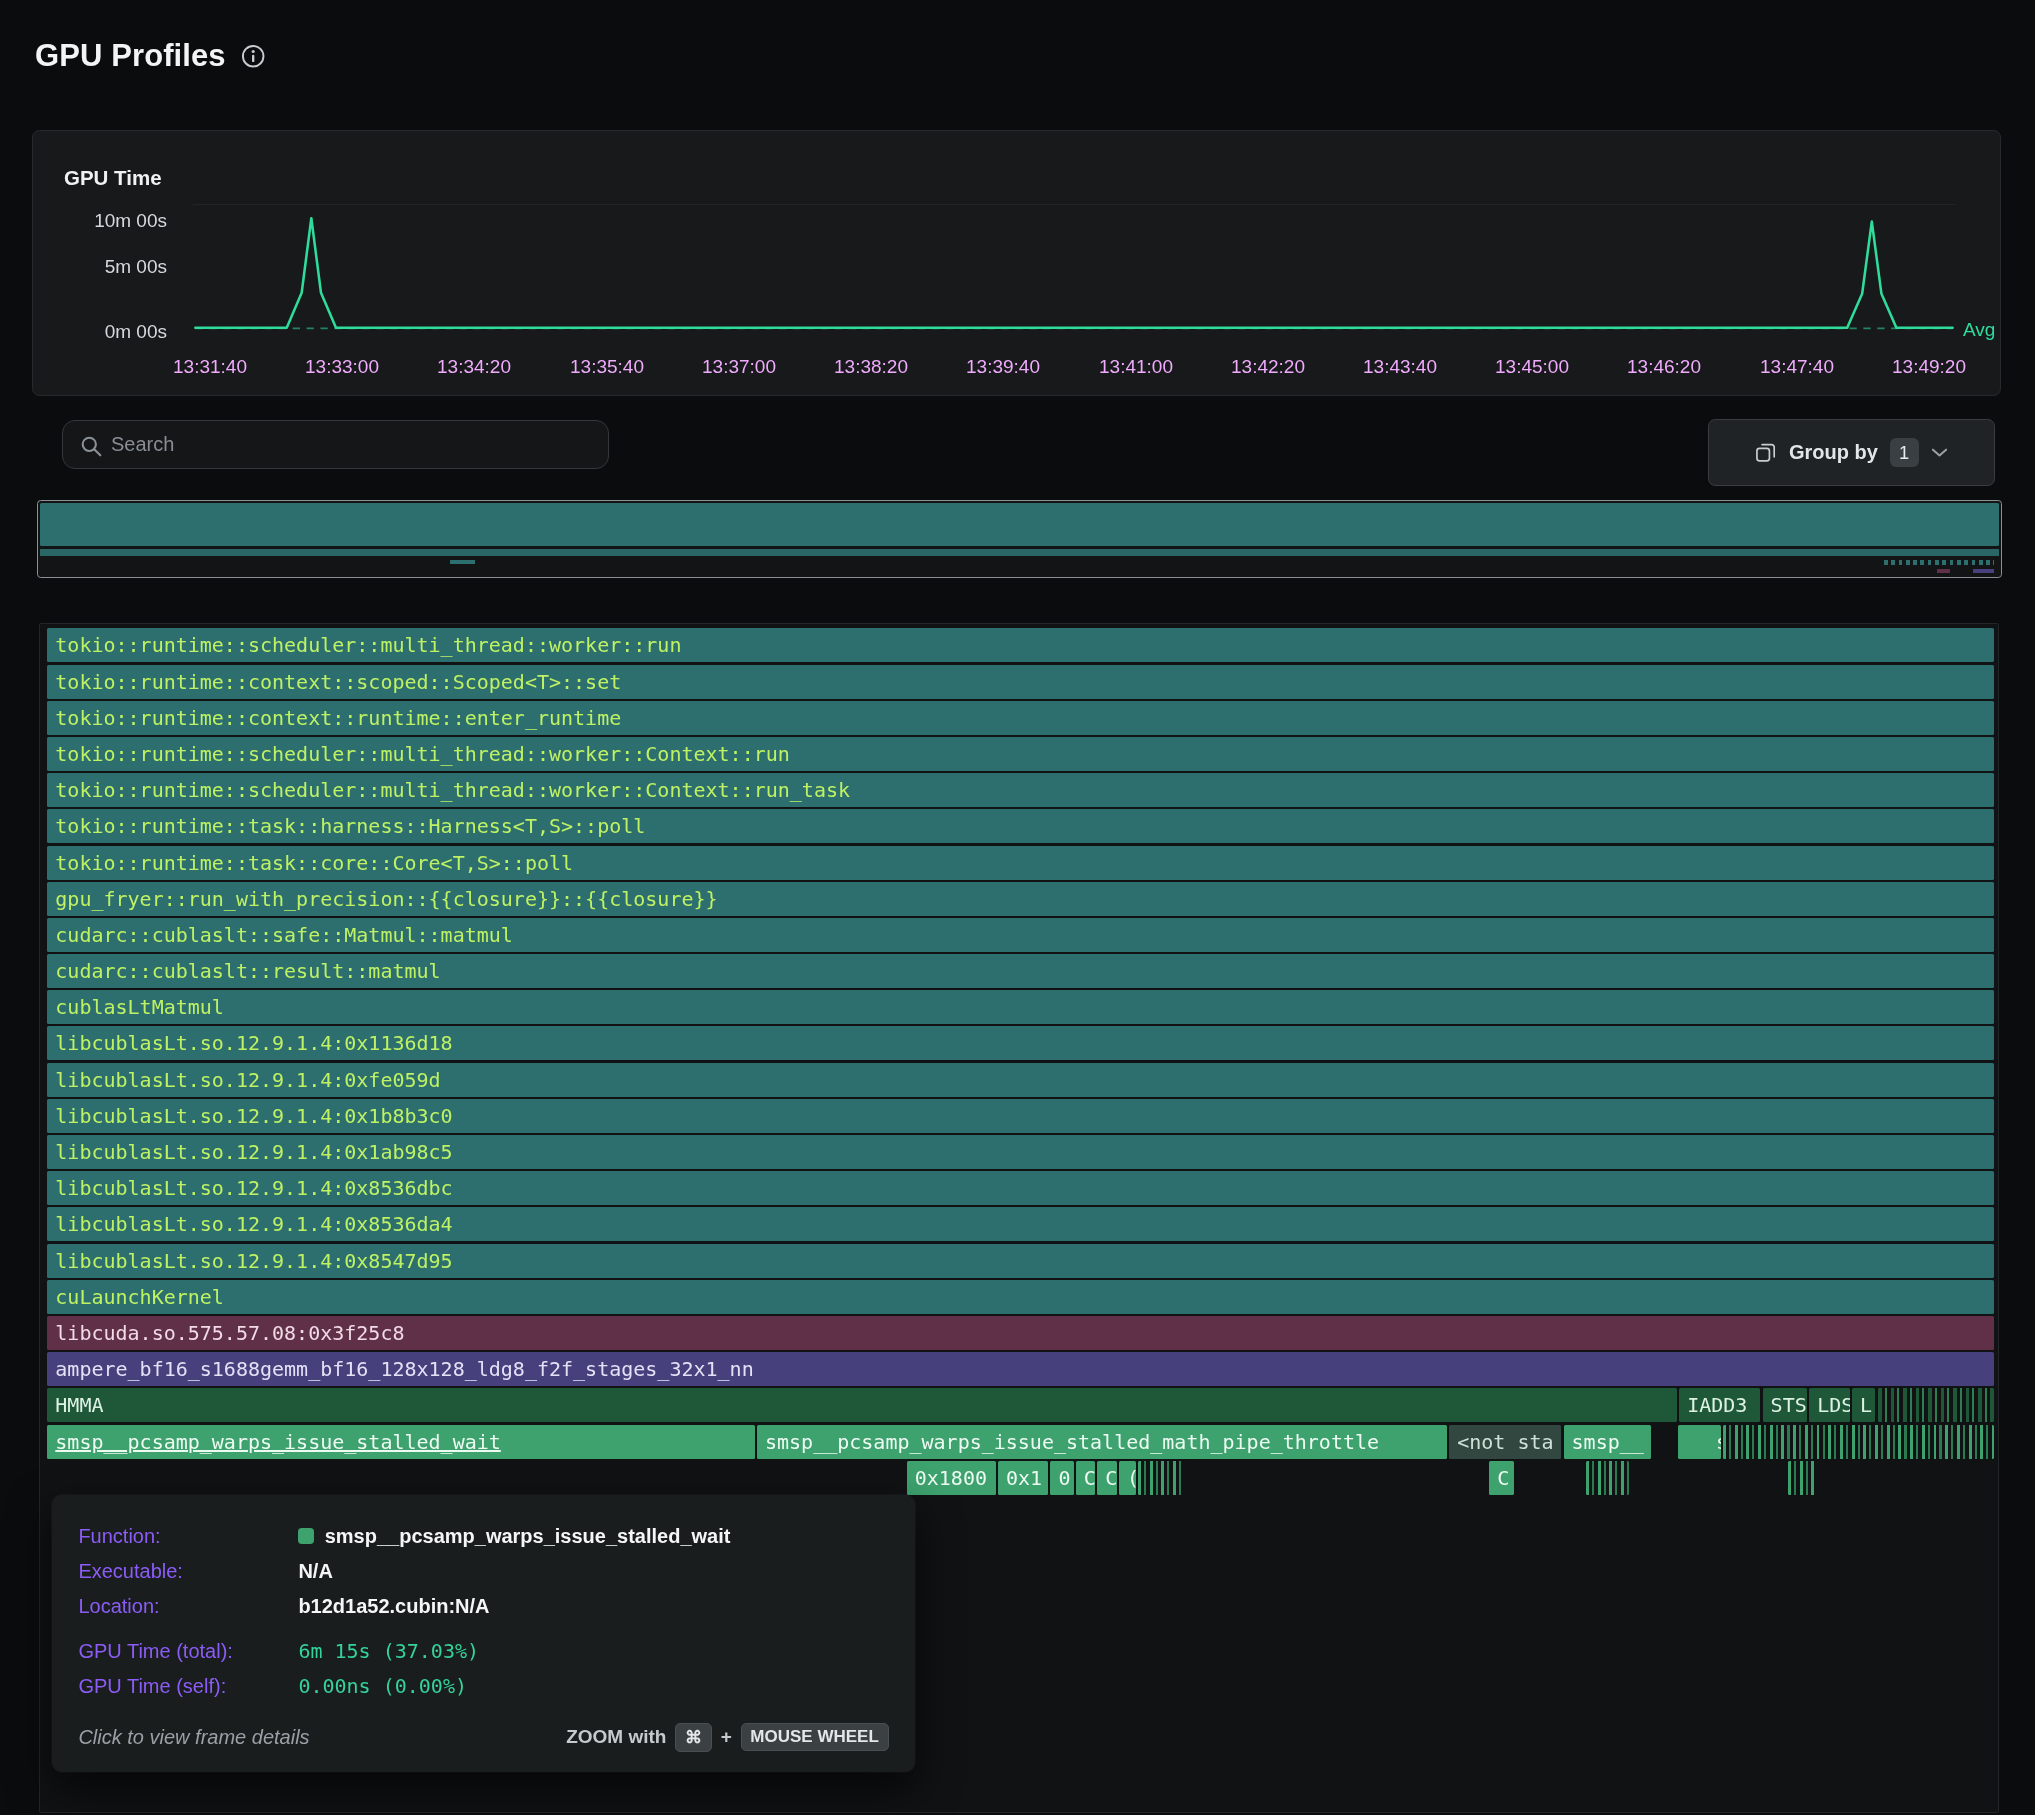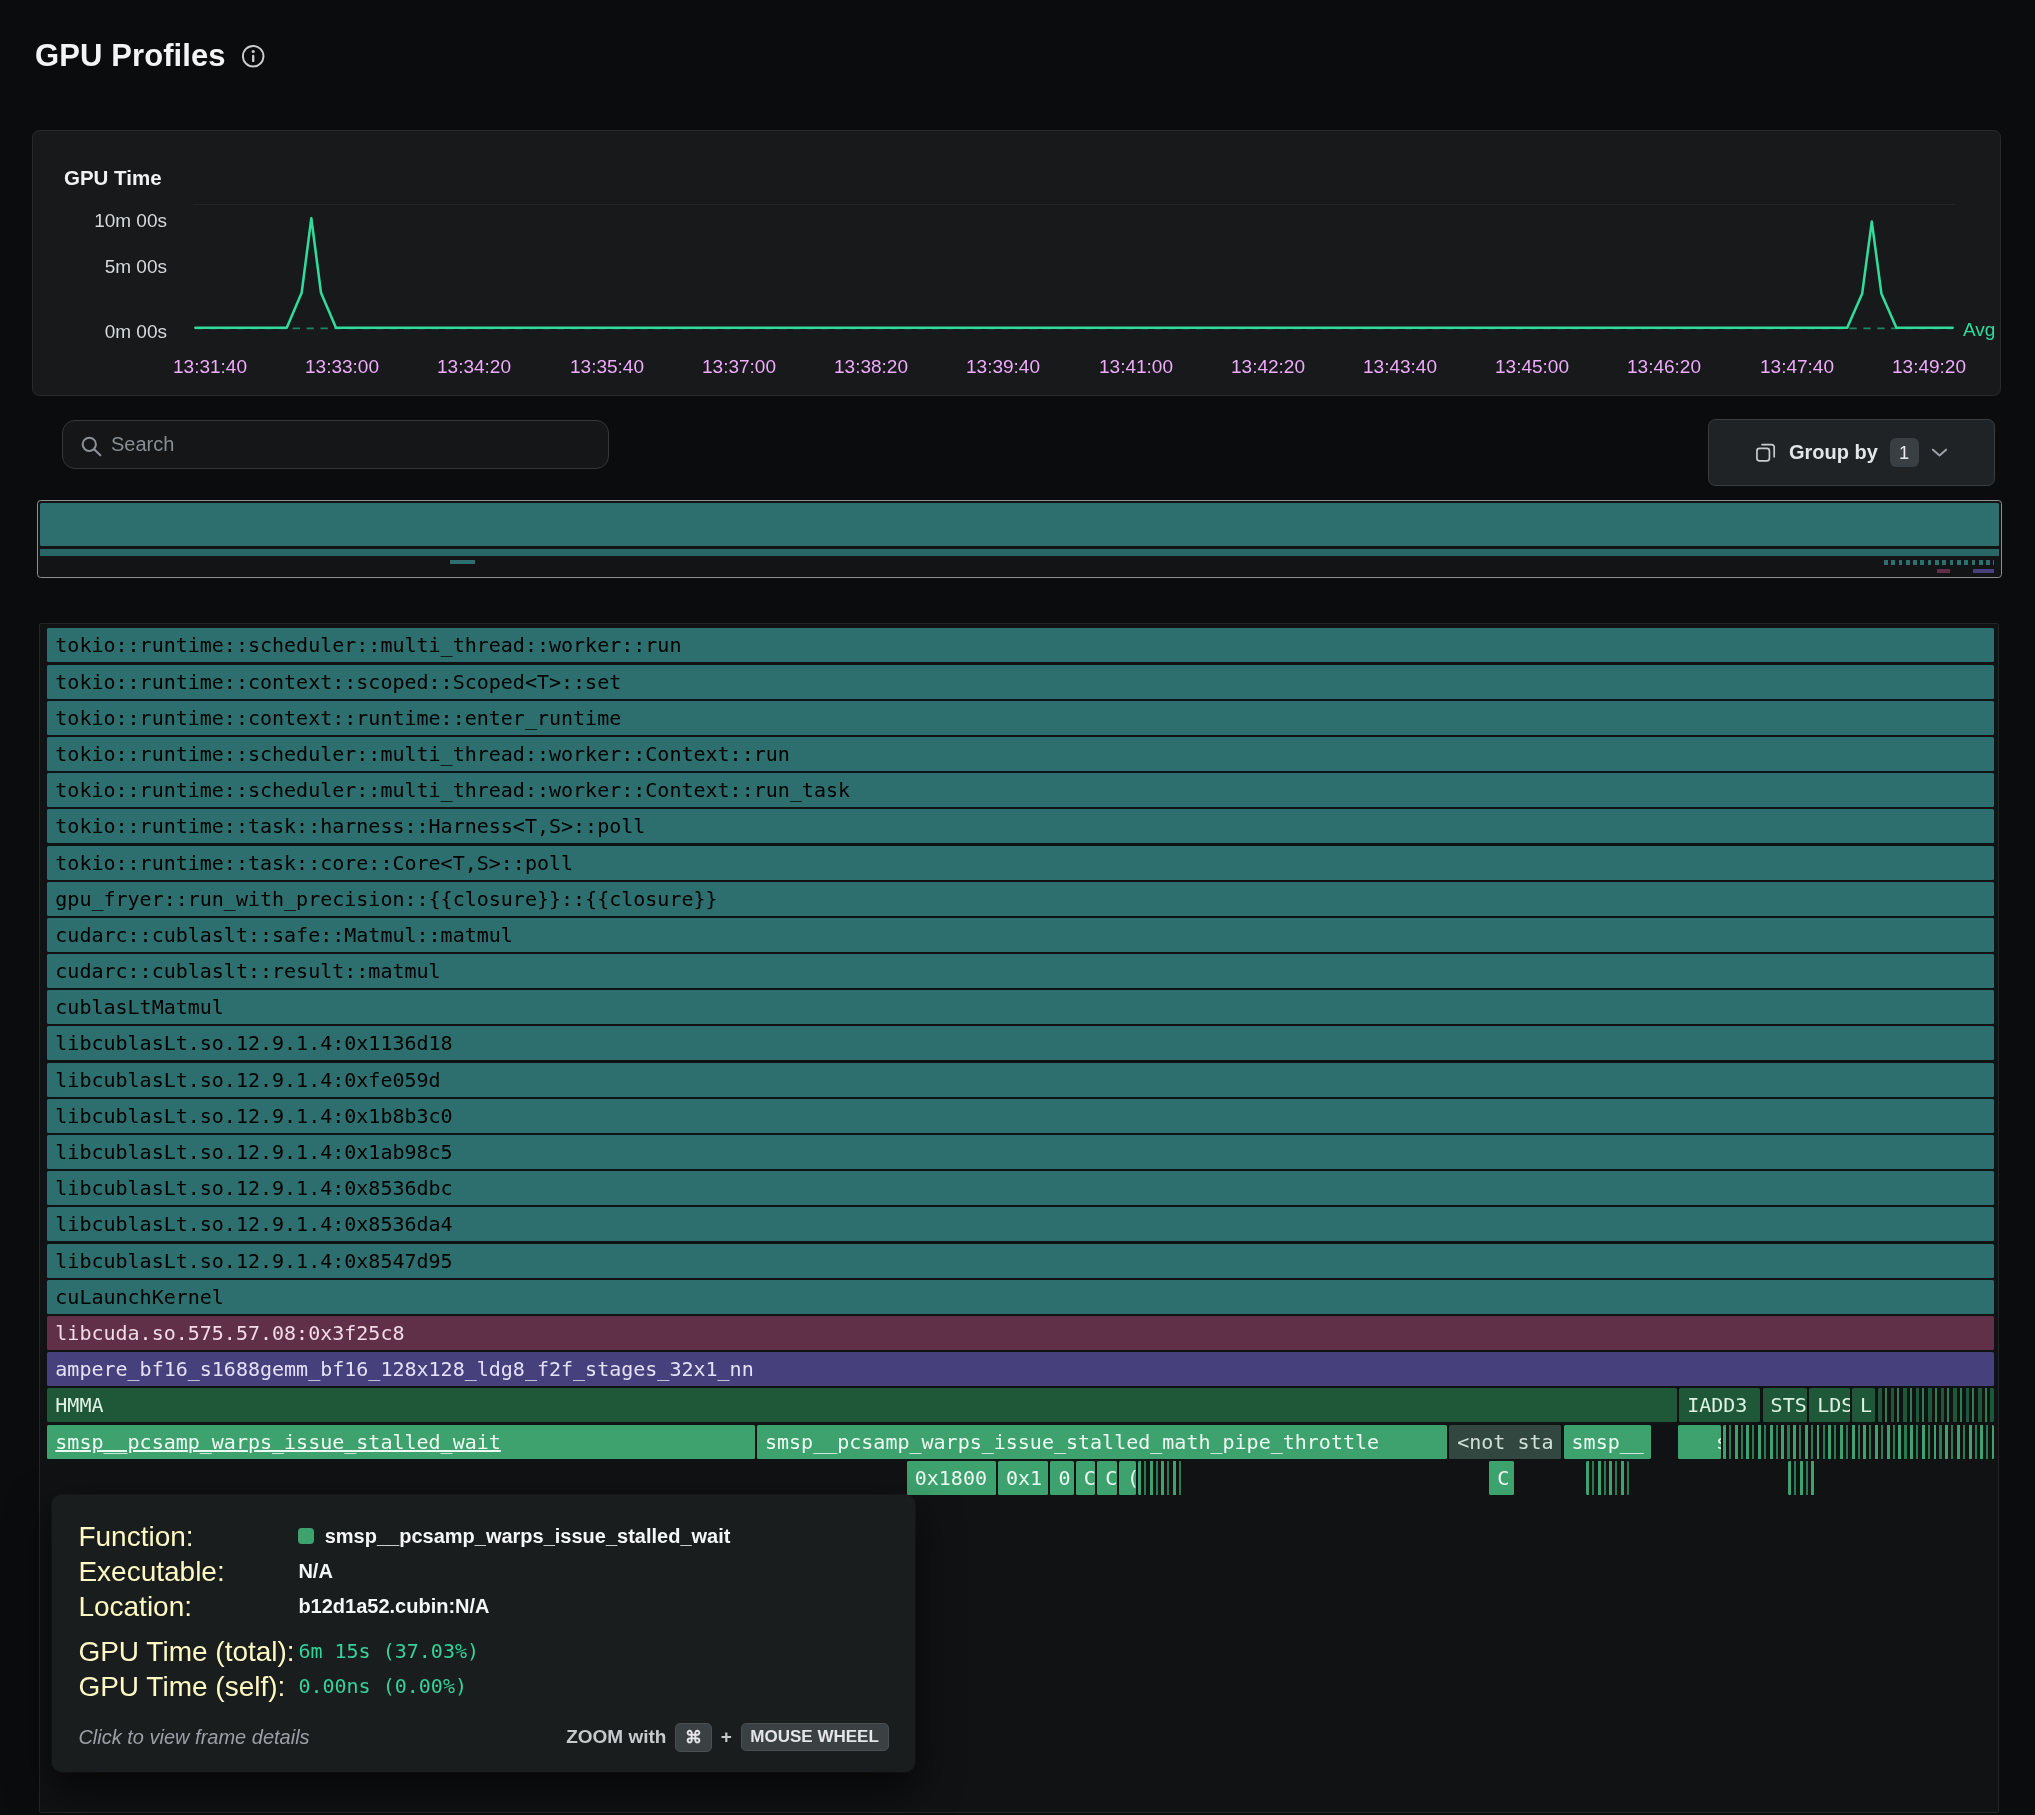--- a/index.html
+++ b/index.html
@@ -70,41 +70,41 @@
   .flame-panel {
     position:absolute; left:39px; top:623px; width:1960px; height:1190px;
     background:#101213; border:0.7px solid #232628; border-radius:1.5px;
   }
   .flame-rows { position:absolute; left:7.3px; right:4.4px; top:4.4px; }
   .frow { display:flex; height:34px; margin-bottom:2.2px; width:100%; }
   .seg { height:100%; border-radius:1.5px; display:flex; align-items:center; overflow:hidden; flex:0 1 auto; }
   .seg:not(:last-child) { margin-right:2.2px; }
   .seg-label {
     padding:0 8px; font-family:"DejaVu Sans Mono", monospace; font-size:20px;
-    color:#000000; white-space:pre;
+    color:#bef264; white-space:pre;
   }
   .seg-label.u { text-decoration:underline; }
   .seg-teal   { background:#2d6f6e; }
   .seg-maroon { background:#5f3048; } .seg-maroon .seg-label { color:#f2dae6; }
   .seg-purple { background:#46407c; } .seg-purple .seg-label { color:#e4e1f7; }
   .seg-hmma   { background:#1e5839; } .seg-hmma .seg-label { color:#def2e4; }
   .seg-green  { background:#3da26e; } .seg-green .seg-label { color:#edfbf3; }
   .seg-dark   { background:#31473f; } .seg-dark .seg-label { color:#cfe0d8; }
   .seg-gap    { background:transparent; }
   .seg-sliv-hmma  { background:repeating-linear-gradient(90deg,#1e5839 0 3.7px,transparent 3.7px 6.6px,#2f7d52 6.6px 8.8px,transparent 8.8px 12.5px); }
   .seg-sliv-green { background:repeating-linear-gradient(90deg,#3da26e 0 2.9px,transparent 2.9px 5.9px,#2a7a52 5.9px 8px,transparent 8px 11.7px); }
 
   
   .frame-tooltip {
     position:absolute; left:52px; top:1495px; width:863px; z-index:10;
     background:#1a1d1e; border-radius:10.3px; padding:23.5px 26.4px 20.5px;
     box-shadow:0 17.6px 44px rgba(0,0,0,.65), 0 0 0 0.7px rgba(255,255,255,.05);
   }
   .t-row { display:grid; grid-template-columns:220px 1fr; align-items:center; line-height:35px; }
-  .t-label { font-size:28px; color:#fef9c3; }
+  .t-label { font-size:20px; color:#8b5cf6; }
   .t-value { font-size:20px; font-weight:700; color:#f4f6f7; display:flex; align-items:center; }
   .swatch { width:16px; height:16px; border-radius:3.7px; background:#3da26e; margin-right:10.3px; flex:0 0 auto; }
   .t-spacer { height:10.3px; }
   .t-green { font-family:"DejaVu Sans Mono", monospace; font-size:20px; color:#34d399; font-weight:400; }
   .t-footer { margin-top:19px; display:flex; align-items:center; }
   .hint-italic { font-style:italic; font-size:20px; color:#9aa0a6; }
   .zoom-group { margin-left:auto; display:flex; align-items:center; gap:8.8px; font-size:19px; font-weight:600; color:#c6cacd; }
   .keycap {
     background:#3b4043; border:0.7px solid #4a4f52; border-radius:5.1px;
     padding:2.9px 8.8px; font-size:17px; font-weight:600; color:#e4e6e8; white-space:nowrap;

